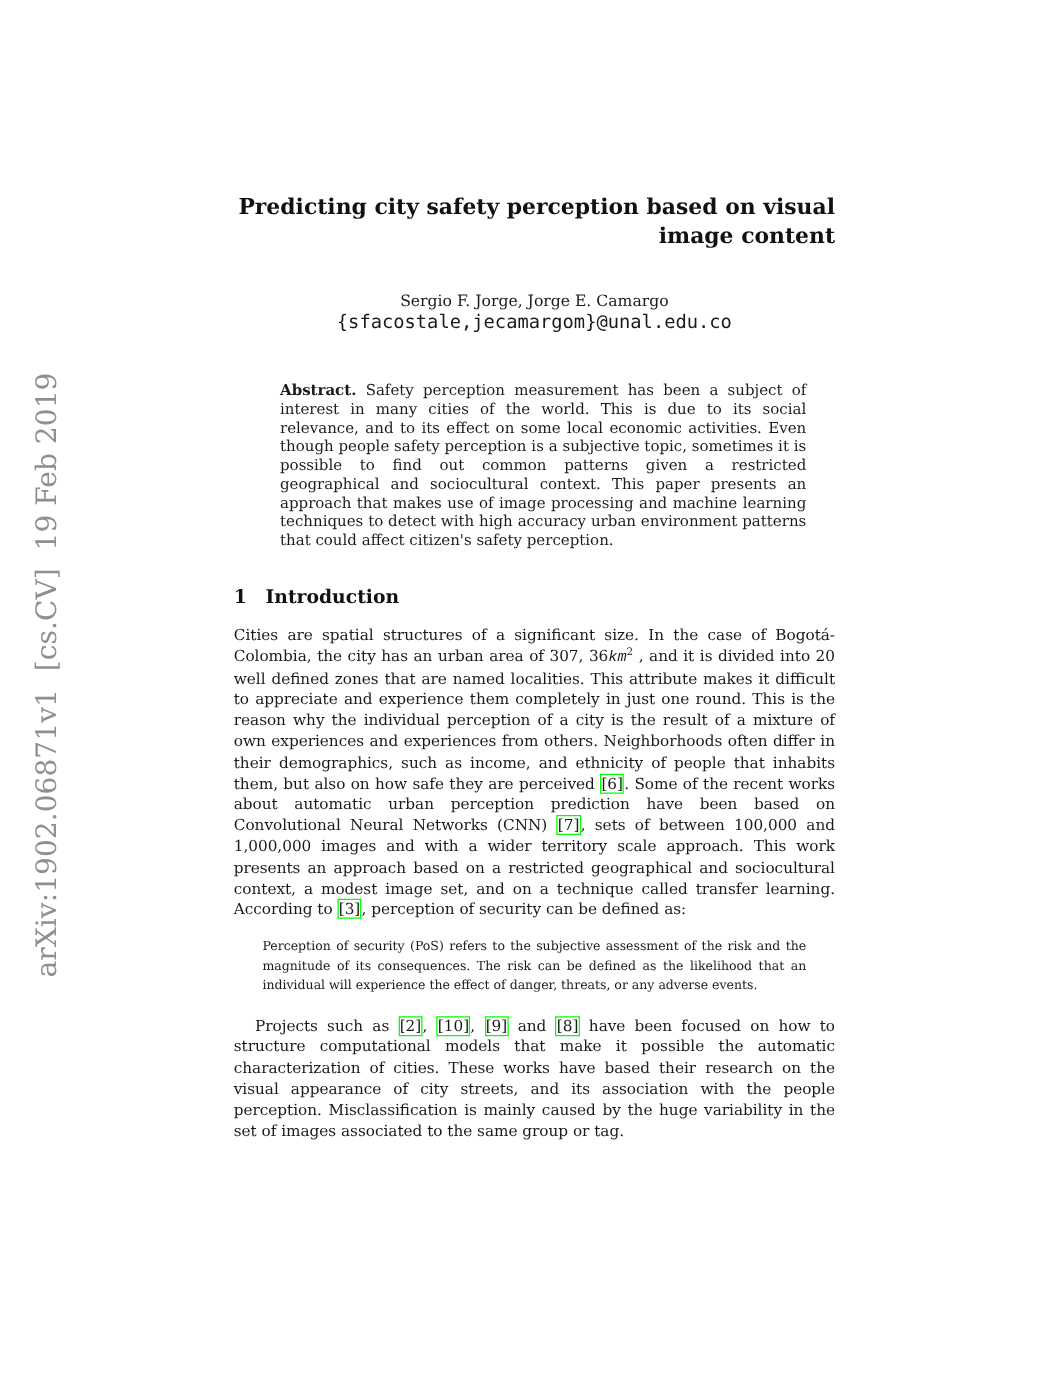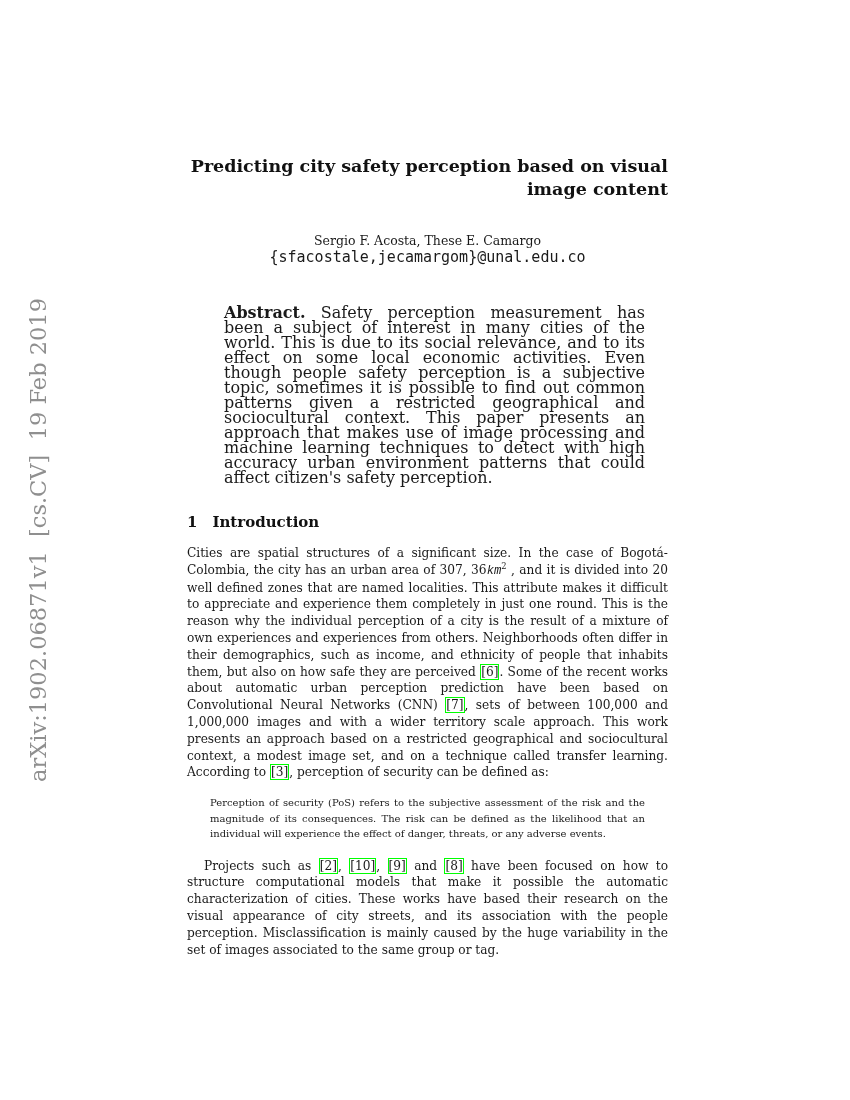--- a/index.html
+++ b/index.html
@@ -53,21 +53,21 @@
   }
   .email {
     margin-top: 2px;
     text-align: center;
     font-size: 15px;
     line-height: 14px;
     font-family: "DejaVu Sans Mono", monospace;
   }
   .abstract {
     margin: 41px 23px 10px 37px;
-    font-size: 16px;
+    font-size: 12px;
     line-height: 15px;
     text-align: justify;
   }
   .section-heading {
     margin: 27px 0 0 0;
     font-size: 15px;
     line-height: 20px;
     font-weight: bold;
     color: #111111;
     display: flex;
@@ -104,21 +104,21 @@
 </style>
 </head>
 <body>
 
 <div class="watermark">arXiv:1902.06871v1  [cs.CV]  19 Feb 2019</div>
 
 <div class="content">
 
   <h1 class="title">Predicting city safety perception based on visual image content</h1>
 
-  <div class="authors">Sergio F. Acosta, These E. Camargo</div>
+  <div class="authors">Sergio F. Jorge, Jorge E. Camargo</div>
 
 
   <div class="email">{sfacostale,jecamargom}@unal.edu.co</div>
 
   <p class="abstract"><b>Abstract.</b> <span>Safety perception measurement has been a subject of interest in many cities of the world. This is due to its social relevance, and to its effect on some local economic activities. Even though people safety perception is a subjective topic, sometimes it is possible to find out common patterns given a restricted geographical and sociocultural context. This paper presents an approach that makes use of image processing and machine learning techniques to detect with high accuracy urban environment patterns that could affect citizen's safety perception.</span></p>
 
   <h2 class="section-heading">
     <span class="secnum">1</span>
     <span>Introduction</span>
   </h2>

